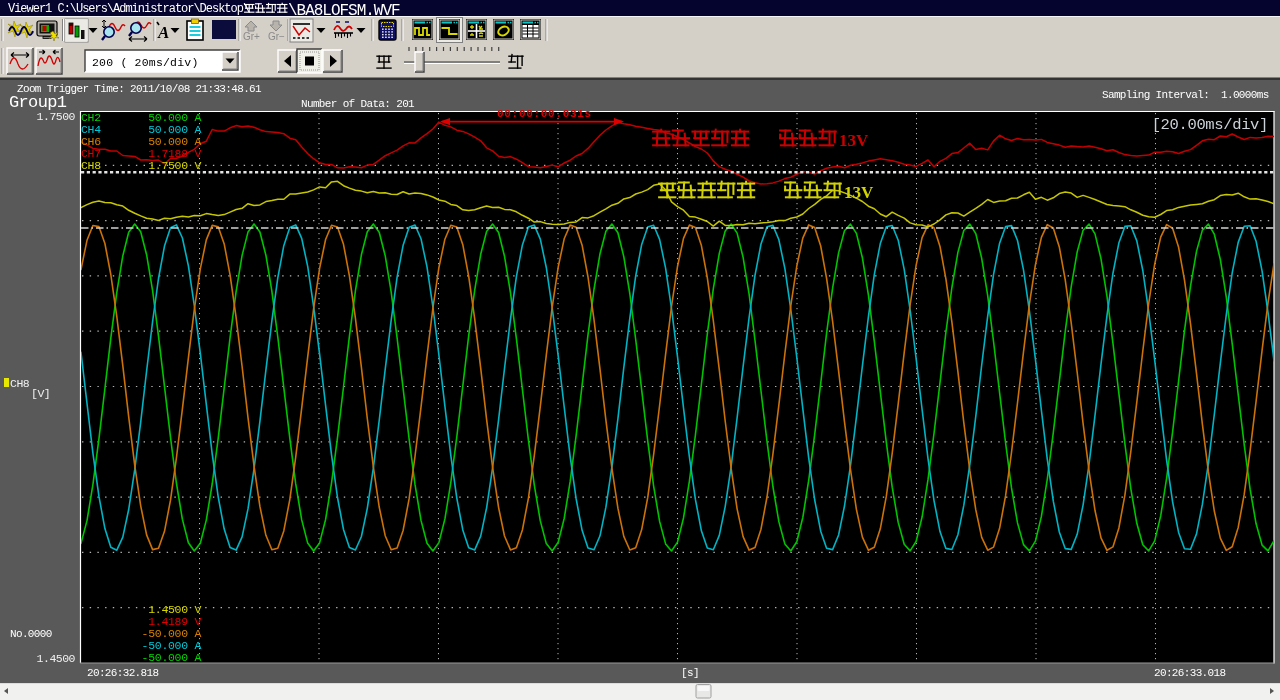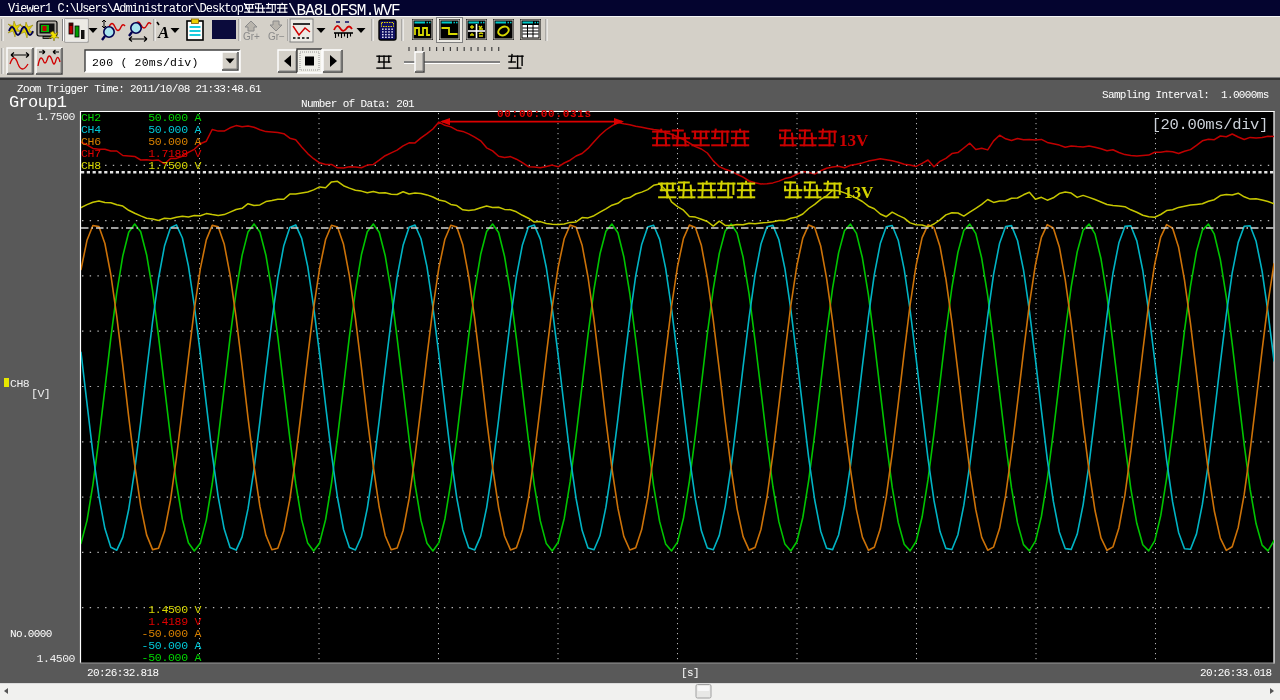--- a/index.html
+++ b/index.html
@@ -482,20 +482,20 @@
         <line x1="834.5" y1="183.6" x2="834.5" y2="197.3"></line>
         <line x1="839.7" y1="183.6" x2="839.7" y2="193.9"></line>
         <line x1="824.5" y1="190.2" x2="831.7" y2="190.2"></line>
       </g>
       <text x="844" y="198" font-size="17" font-family="Liberation Serif" font-weight="bold" fill="#d2d200">13V</text>
     </svg>
 <div class="abs" style="left:0;top:664px;width:1280px;height:19px;background:#595959"></div>
 <div class="abs mono" style="left:10px;top:628px;font-size:11px;letter-spacing:-0.65px;color:#fff">No.0000</div>
 <div class="abs mono" style="left:87px;top:667px;font-size:11px;letter-spacing:-0.65px;color:#fff">20:26:32.818</div>
 <div class="abs mono" style="left:681px;top:667px;font-size:11px;letter-spacing:-0.65px;color:#fff">[s]</div>
-<div class="abs mono" style="left:1200px;top:667px;font-size:11px;letter-spacing:-0.65px;color:#fff">20:26:33.018</div>
+<div class="abs mono" style="left:1154px;top:667px;font-size:11px;letter-spacing:-0.65px;color:#fff">20:26:33.018</div>
 <div class="abs" style="left:0;top:683px;width:1280px;height:17px;background:#f1f1ef;border-top:1px solid #dcdcdc"></div>
 <svg class="abs" style="left:0;top:683px" width="1280" height="17" viewBox="0 0 1280 17">
       <polygon points="8,5 8,11 4,8" fill="#555"></polygon>
       <polygon points="1270,5 1270,11 1274,8" fill="#555"></polygon>
       <rect x="696" y="1.5" width="15" height="13.5" rx="1.5" fill="#e8e8e6" stroke="#a0a0a0" stroke-width="1"></rect>
       <rect x="697.5" y="3" width="12" height="5" rx="1" fill="#f8f8f8"></rect>
     </svg>
 </div>
 </body></html>

